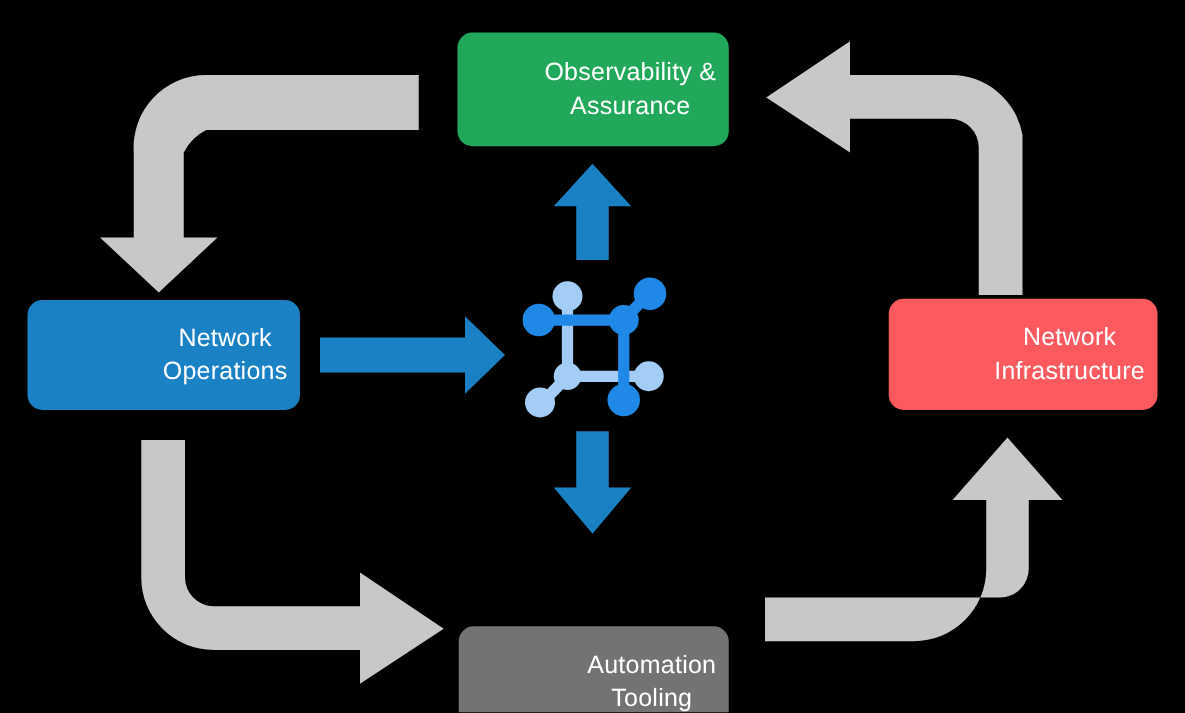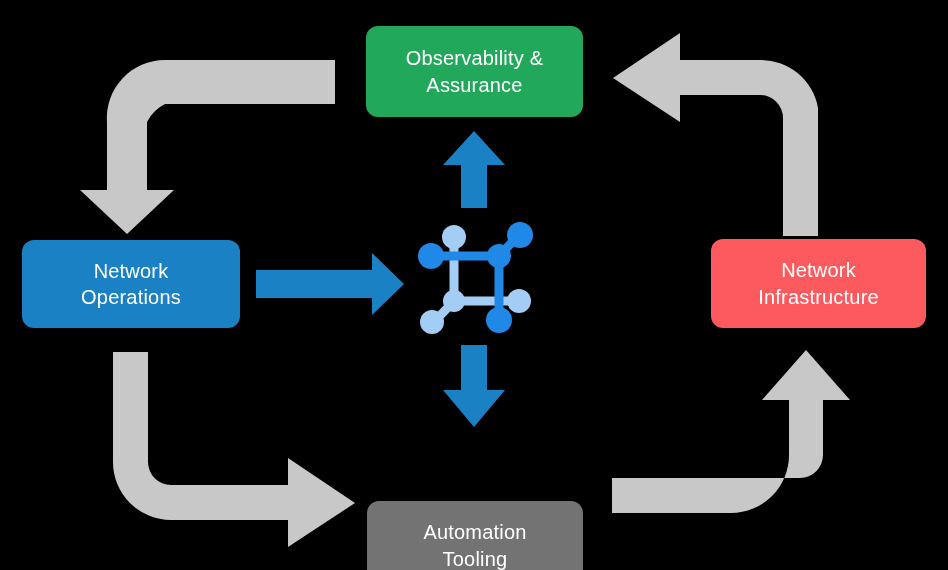--- a/index.html
+++ b/index.html
@@ -23,21 +23,21 @@
     left: 0;
     top: 0;
     width: 948px;
     height: 570px;
   }
   .node-box {
     position: absolute;
     border-radius: 12px;
     display: flex;
     align-items: center;
-    justify-content: center;
+    justify-content: flex-end;
     text-align: center;
     color: #ffffff;
     font-size: 20px;
     font-weight: 400;
     line-height: 1.32;
     letter-spacing: 0.2px;
     box-sizing: border-box;
     padding: 4px 10px;
   }
   .node-label {

